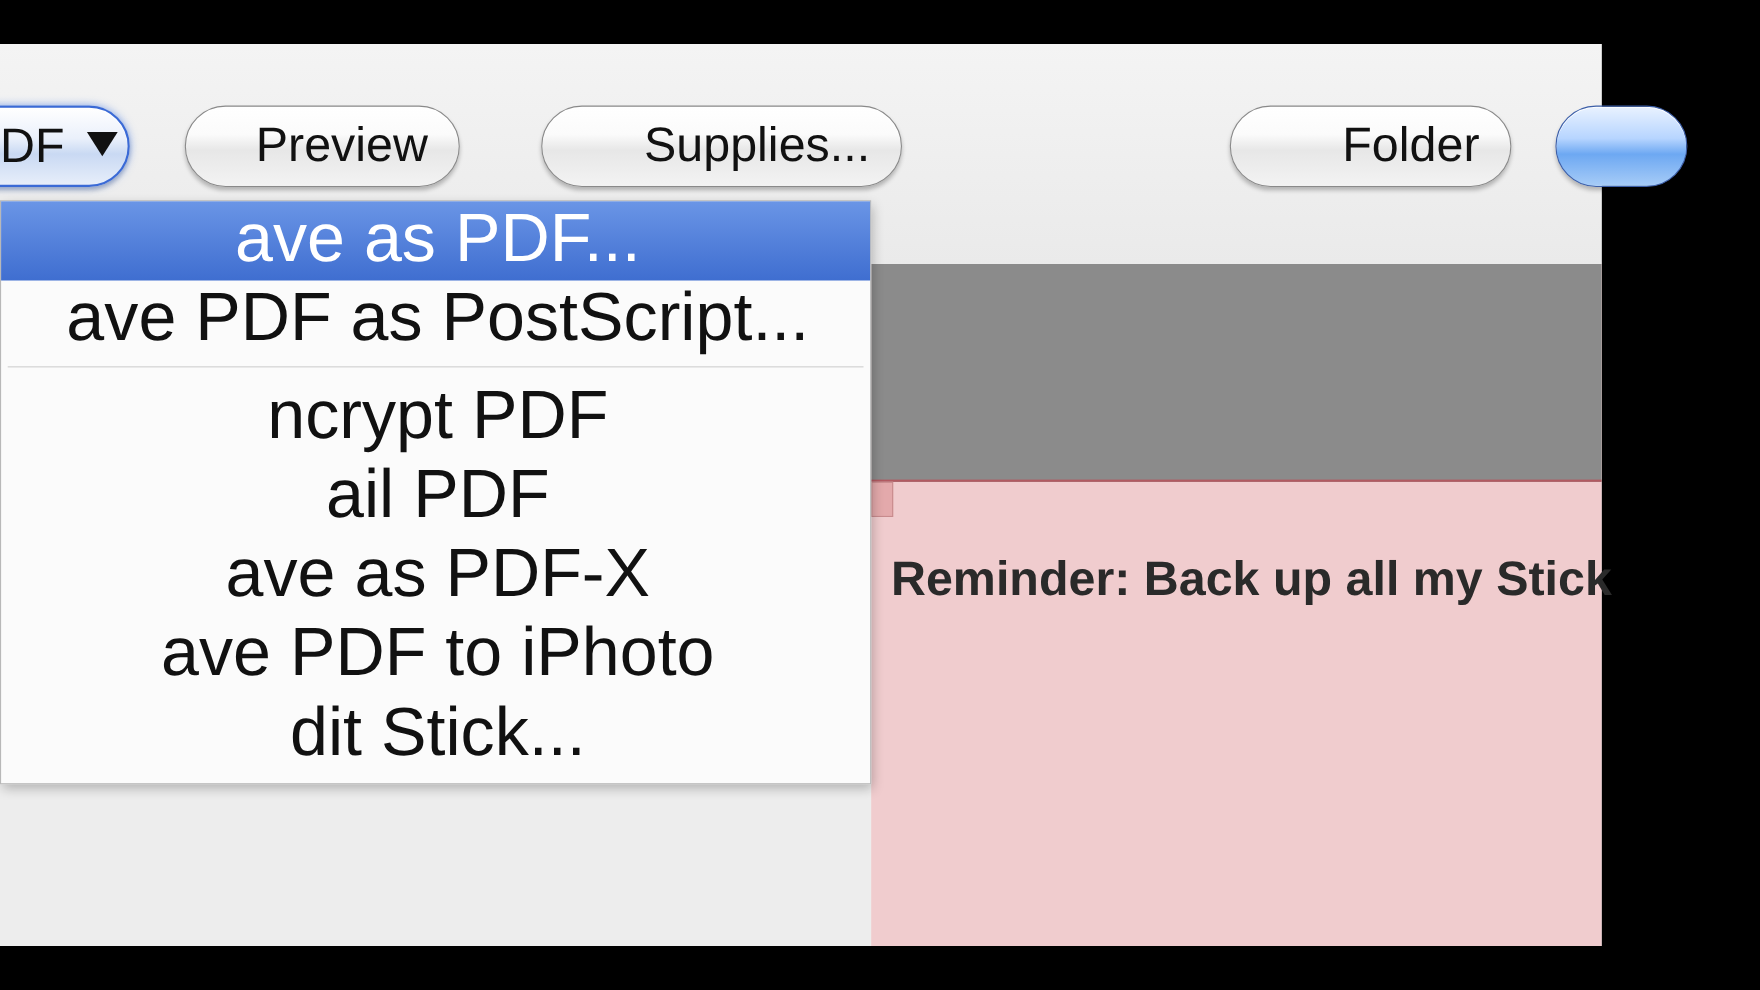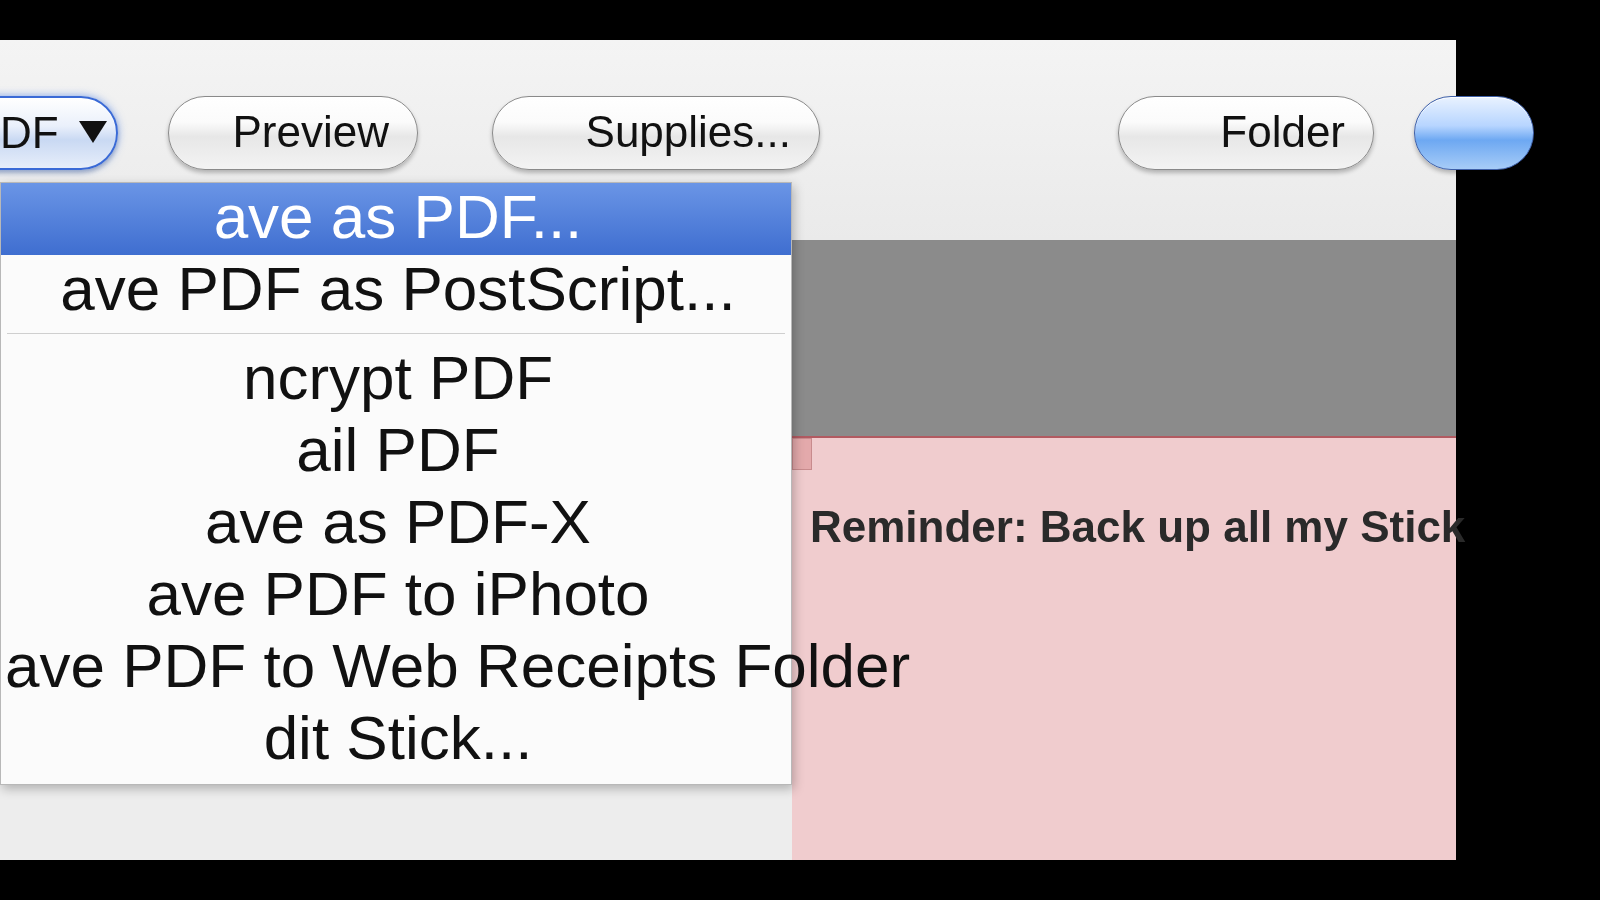--- a/index.html
+++ b/index.html
@@ -185,18 +185,17 @@
     <div class="menu">
       <div class="menu-item selected">ave as PDF...</div>
       <div class="menu-item">ave PDF as PostScript...</div>
 
       <div class="menu-sep"></div>
 
       <div class="menu-item">ncrypt PDF</div>
       <div class="menu-item">ail PDF</div>
       <div class="menu-item">ave as PDF-X</div>
       <div class="menu-item">ave PDF to iPhoto</div>
-      <div class="menu-item">ave PDF to Web Receipts Folder</div>
       <div class="menu-item">dit Stick...</div>
     </div>
 
   </div>
 </div>
 
 </body></html>

